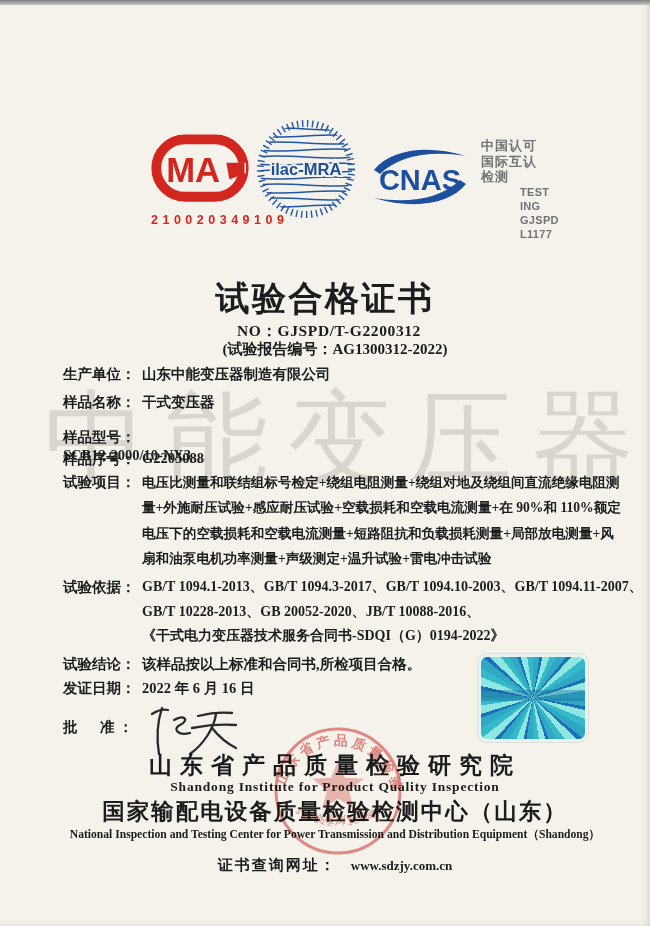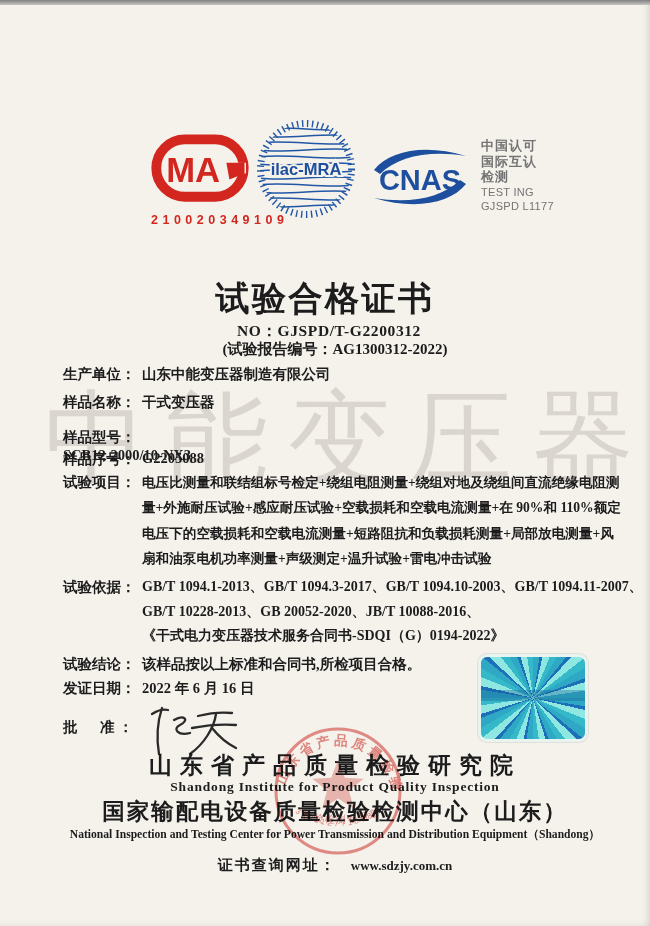--- a/index.html
+++ b/index.html
@@ -20,21 +20,21 @@
   }
   
   .cma-wrap{position:absolute; left:151px; top:134px; width:104px; text-align:left; z-index:2;}
   .cma-code{margin-top:3px; font-family:"Liberation Sans","DejaVu Sans",sans-serif;
     font-size:12.5px; font-weight:600; letter-spacing:4.5px; color:#d3261f; white-space:nowrap;}
   .ilac-wrap{position:absolute; left:256px; top:119px; z-index:2;}
   .cnas-wrap{position:absolute; left:364px; top:146px; z-index:2;}
   .cnas-side{position:absolute; left:481px; top:138px; width:92px; z-index:2;
     color:#737373; font-family:"Liberation Sans","DejaVu Sans",sans-serif;}
   .cnas-side .cn{font-size:13px; font-weight:700; line-height:15.5px; letter-spacing:1px;}
-  .cnas-side .en{font-size:11px; font-weight:400; line-height:14px; letter-spacing:.3px;}
+  .cnas-side .en{font-size:11px; font-weight:700; line-height:14px; letter-spacing:.3px;margin-left:39px;}
   
   .title{position:absolute; top:276px; left:0; width:100%; box-sizing:border-box;
     text-align:center; font-size:34px; font-weight:700; letter-spacing:2.5px; z-index:2;}
   .cert-no{position:absolute; top:321px; left:0; width:100%; padding-left:8px; box-sizing:border-box;
     text-align:center; font-size:15.5px; font-weight:700; letter-spacing:.6px; z-index:2;}
   .report-no{position:absolute; top:340px; left:0; width:100%; padding-left:20px; box-sizing:border-box;
     text-align:center; font-size:15px; font-weight:700; z-index:2;}
   
   .row{position:absolute; left:63px; display:flex; align-items:flex-start; z-index:2;}
   .row .label{flex:none; width:79px; font-size:14.5px; font-weight:700; white-space:nowrap;}

